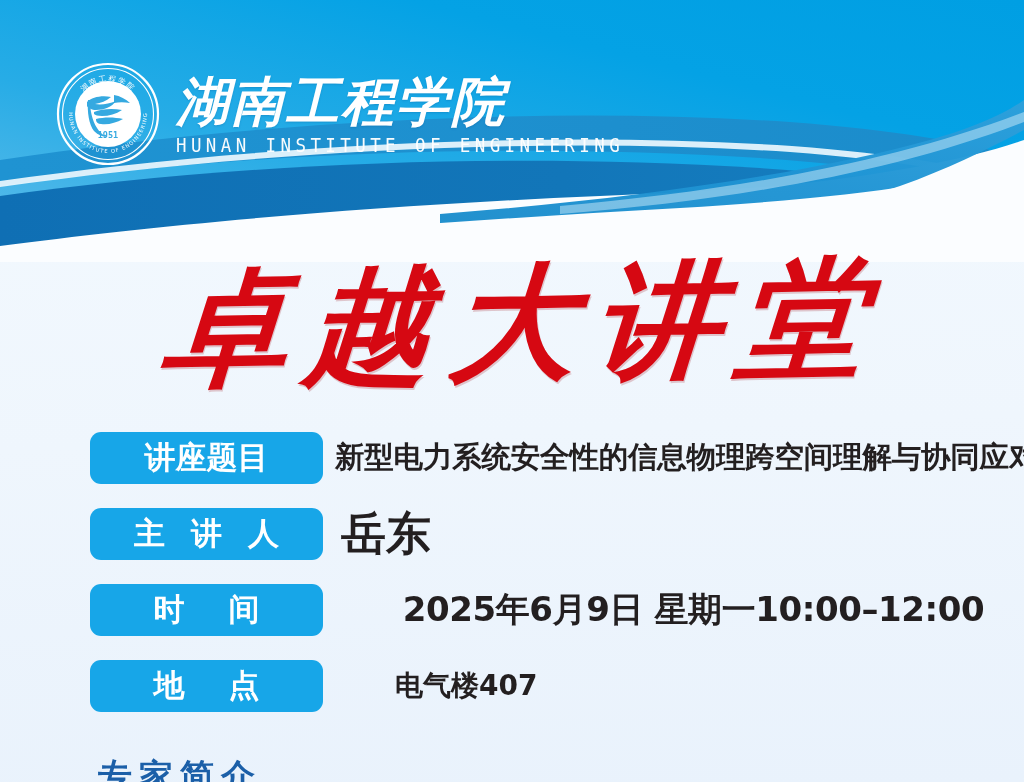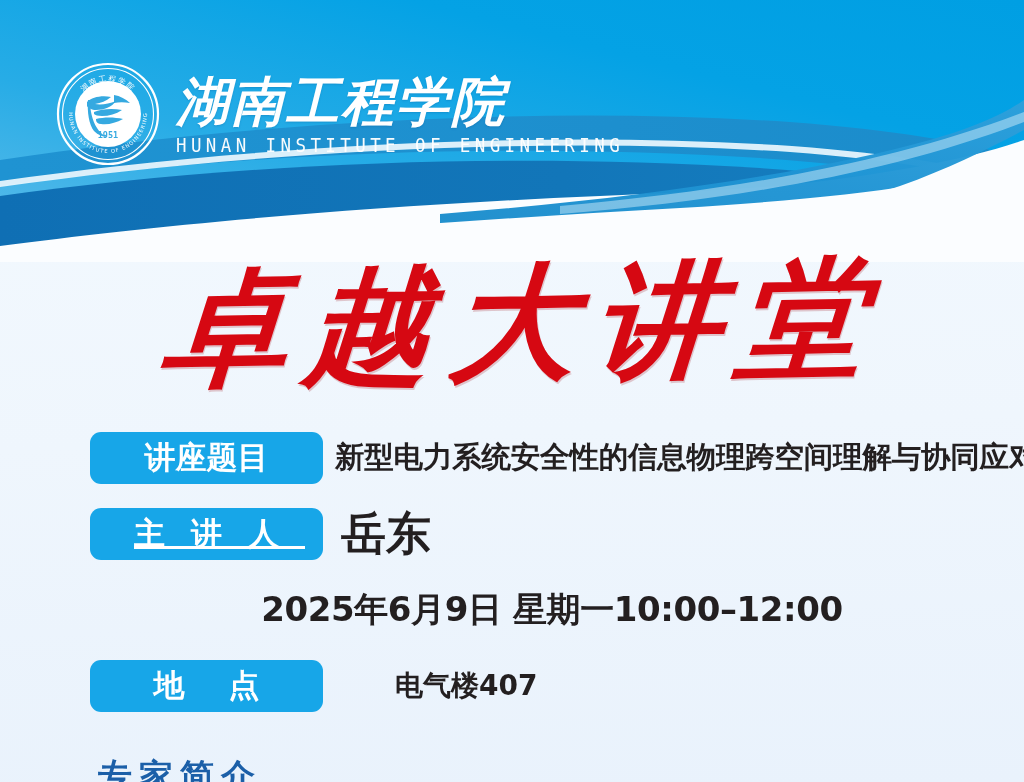--- a/index.html
+++ b/index.html
@@ -102,21 +102,21 @@
     display:flex;
     align-items:center;
     justify-content:center;
     color:#ffffff;
     font-size:31px;
     font-weight:700;
     font-family:"DejaVu Sans","Liberation Sans",sans-serif;
     white-space:nowrap;
   }
   .chip.sp2 { letter-spacing:0px; }
-  .chip.sp3 { letter-spacing:26px; text-indent:26px;text-decoration:underline; }
+  .chip.sp3 { letter-spacing:26px; text-indent:26px; }
   .chip.sp4 { letter-spacing:44px; text-indent:44px; }
 
   .val {
     flex:1 1 auto;
     padding-left:14px;
     color:#231f20;
     font-weight:700;
     white-space:nowrap;
     font-family:"DejaVu Sans","Liberation Sans",sans-serif;
   }
@@ -239,20 +239,21 @@
       <div class="chip sp2">讲座题目</div>
       <div class="val title">新型电力系统安全性的信息物理跨空间理解与协同应对机制</div>
     </div>
 
     <div class="row">
       <div class="chip sp3">主讲人</div>
       <div class="val person">岳东</div>
     </div>
 
     <div class="row">
+      <div class="chip sp4">时间</div>
       <div class="val when">2025年6月9日 星期一10:00–12:00</div>
     </div>
 
     <div class="row">
       <div class="chip sp4">地点</div>
       <div class="val where">电气楼407</div>
     </div>
   </div>
 
   <div class="section-h">专家简介</div>

